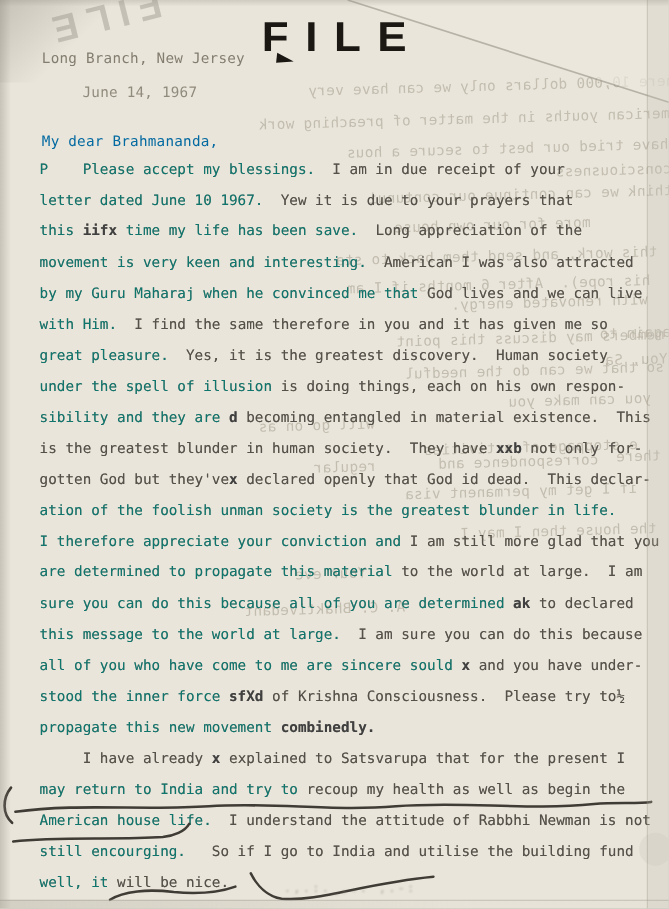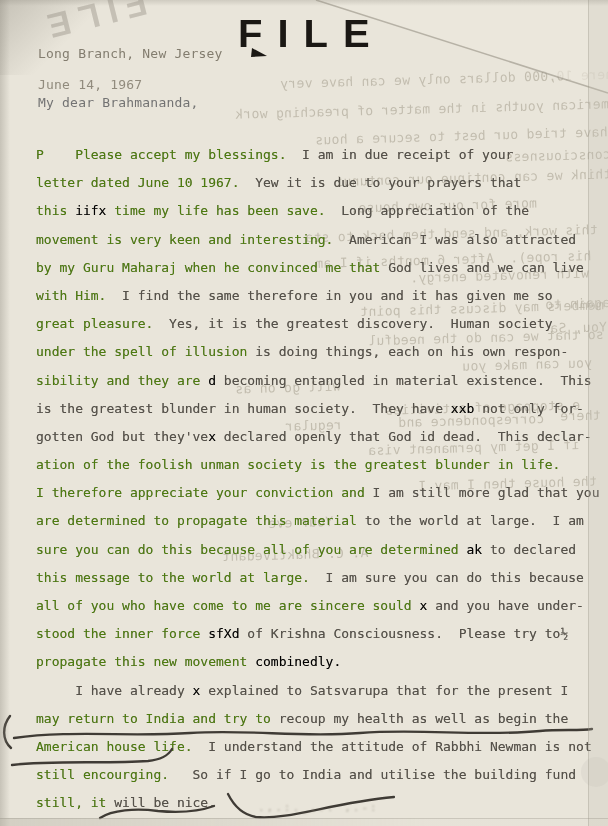--- a/index.html
+++ b/index.html
@@ -29,27 +29,27 @@
   .ghost-stamp{position:absolute;left:38px;top:-4px;
     font-family:"Liberation Sans",sans-serif;font-weight:700;font-size:34px;letter-spacing:9px;
     color:#9b958a;opacity:.45;transform:scale(-1,-1) rotate(-14deg);}
   
   .stamp{position:absolute;left:238px;top:12px;
     font-family:"Liberation Sans",sans-serif;font-weight:700;font-size:40px;
     letter-spacing:15px;color:#1b1814;transform:scaleY(.95);}
   
   .hline{position:absolute;left:38px;white-space:pre;font-size:13px;color:#8d8779;letter-spacing:.2px;}
   .h-place{top:46px;color:#837d6f;}
-  .h-date{top:77px;color:#918b7d;}
-  .h-salut{top:95px;color:#737373;}
+  .h-date{top:77px;color:#918b7d;margin-left:37px;}
+  .h-salut{top:122px;color:#0369a1;}
   .letter-body{position:absolute;left:36px;top:141px;width:578px;}
   .bline{white-space:pre;font-size:13px;line-height:28.2px;height:28.2px;text-shadow:0 0 .4px rgba(60,56,48,.5);}
   .seg-n{color:#55514a;margin-top:16px;}
-  .seg-f{color:#4d7c0f;}
-  .seg-b{color:#000000;font-weight:normal;}
+  .seg-f{color:#0f766e;}
+  .seg-b{color:#404040;font-weight:bold;}
   
   .pen-layer{position:absolute;left:0;top:0;width:608px;height:826px;pointer-events:none;}
   
   .smudge{position:absolute;left:258px;top:801px;width:170px;font-size:11px;
     color:#8a8375;letter-spacing:2px;opacity:.6;filter:blur(1px);white-space:pre;}
 </style>
 </head>
 <body>
 
 <div class="page">
@@ -105,21 +105,21 @@
       <div class="bline"><span class="seg-f">are determined to propagate this material </span><span class="seg-n">to the world at large.  I am</span></div>
       <div class="bline"><span class="seg-f">sure you can do this because all of you are determined </span><span class="seg-b">ak</span><span class="seg-n"> to declared</span></div>
       <div class="bline"><span class="seg-f">this message to the world at large.</span><span class="seg-n">  I am sure you can do this because</span></div>
       <div class="bline"><span class="seg-f">all of you who have come to me are sincere sould </span><span class="seg-b">x</span><span class="seg-n"> and you have under-</span></div>
       <div class="bline"><span class="seg-f">stood the inner force </span><span class="seg-b">sfXd</span><span class="seg-n"> of Krishna Consciousness.  Please try to½</span></div>
       <div class="bline"><span class="seg-f">propagate this new movement </span><span class="seg-b">combinedly.</span></div>
       <div class="bline"><span class="seg-n">     I have already </span><span class="seg-b">x</span><span class="seg-n"> explained to Satsvarupa that for the present I</span></div>
       <div class="bline"><span class="seg-f">may return to India and try to </span><span class="seg-n">recoup my health as well as begin the</span></div>
       <div class="bline"><span class="seg-f">American house life.</span><span class="seg-n">  I understand the attitude of Rabbhi Newman is not</span></div>
       <div class="bline"><span class="seg-f">still encourging.</span><span class="seg-n">   So if I go to India and utilise the building fund</span></div>
-      <div class="bline"><span class="seg-f">still, it </span><span class="seg-n">will be nice.</span></div>
+      <div class="bline"><span class="seg-f">well, it </span><span class="seg-n">will be nice.</span></div>
     </div>
 
   <svg class="pen-layer" viewBox="0 0 608 826" xmlns="http://www.w3.org/2000/svg">
 
     <polygon points="316,0 608,0 608,93" fill="#ece8dd" opacity="0.65"></polygon>
     <line x1="316" y1="0" x2="608" y2="93" stroke="rgba(140,135,122,0.55)" stroke-width="1.5"></line>
 
     <path d="M 252 48 L 267 56 L 251 57 Z" fill="#1b1814"></path>
 
     <path d="M 10 716 C 2 726 2 740 11 748" fill="none" stroke="#3f3b35" stroke-width="2.4" stroke-linecap="round"></path>

